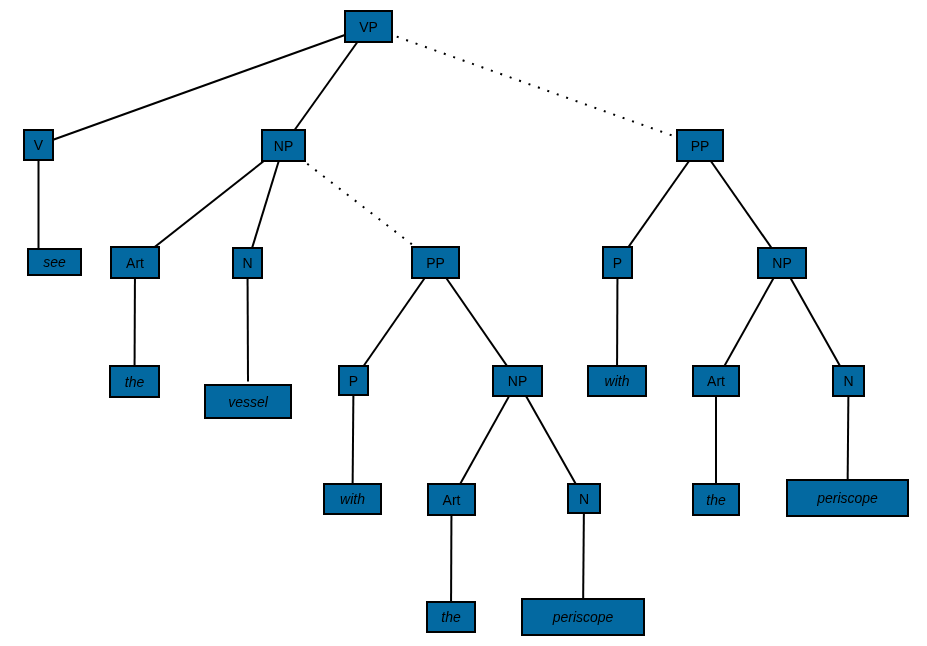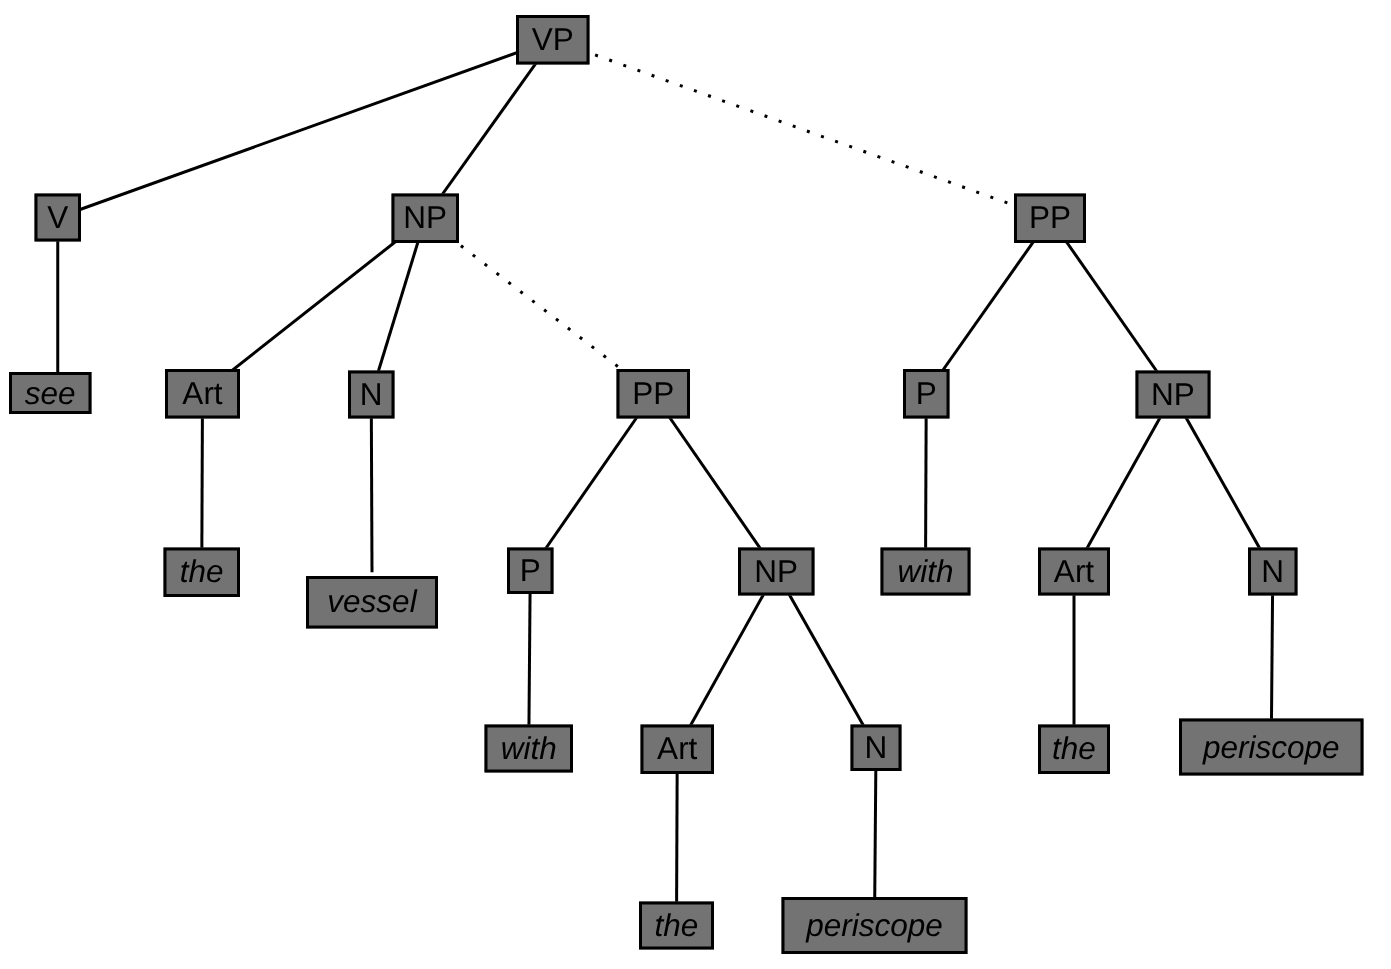--- a/index.html
+++ b/index.html
@@ -27,26 +27,26 @@
     stroke-width: 2;
   }
   .edge-layer line.dotted {
     stroke-width: 2;
     stroke-dasharray: 2 8;
   }
   .node {
     position: absolute;
     box-sizing: border-box;
     border: 2px solid #000000;
-    background: #737373;
+    background: #0369a1;
     color: #000000;
     display: flex;
     align-items: center;
     justify-content: center;
-    font-size: 21px;
+    font-size: 14px;
     line-height: 1;
     white-space: nowrap;
   }
   .node.word {
     font-style: italic;
   }
 </style>
 </head>
 <body>
 
@@ -74,21 +74,21 @@
       <line x1="782" y1="263" x2="716" y2="381"></line>
       <line x1="782" y1="263" x2="848.5" y2="381"></line>
       <line x1="716" y1="381" x2="716" y2="499.5"></line>
       <line x1="848.5" y1="381" x2="847.5" y2="498"></line>
     </svg>
   <div id="node-layer">
       <div class="node" style="left: 344px; top: 10px; width: 49px; height: 33px;">VP</div>
       <div class="node" style="left: 23px; top: 129px; width: 31px; height: 32px;">V</div>
       <div class="node" style="left: 261px; top: 129px; width: 45px; height: 33px;">NP</div>
       <div class="node" style="left: 676px; top: 129px; width: 48px; height: 33px;">PP</div>
-      <div class="node word" style="left: 6px; top: 248px; width: 55px; height: 28px;">see</div>
+      <div class="node word" style="left: 27px; top: 248px; width: 55px; height: 28px;">see</div>
       <div class="node" style="left: 110px; top: 246px; width: 50px; height: 33px;">Art</div>
       <div class="node" style="left: 232px; top: 247px; width: 31px; height: 32px;">N</div>
       <div class="node" style="left: 411px; top: 246px; width: 49px; height: 33px;">PP</div>
       <div class="node" style="left: 602px; top: 246px; width: 31px; height: 33px;">P</div>
       <div class="node" style="left: 757px; top: 247px; width: 50px; height: 32px;">NP</div>
       <div class="node word" style="left: 109px; top: 365px; width: 51px; height: 33px;">the</div>
       <div class="node word" style="left: 204px; top: 384px; width: 88px; height: 35px;">vessel</div>
       <div class="node" style="left: 338px; top: 365px; width: 31px; height: 31px;">P</div>
       <div class="node" style="left: 492px; top: 365px; width: 51px; height: 32px;">NP</div>
       <div class="node word" style="left: 587px; top: 365px; width: 60px; height: 32px;">with</div>

